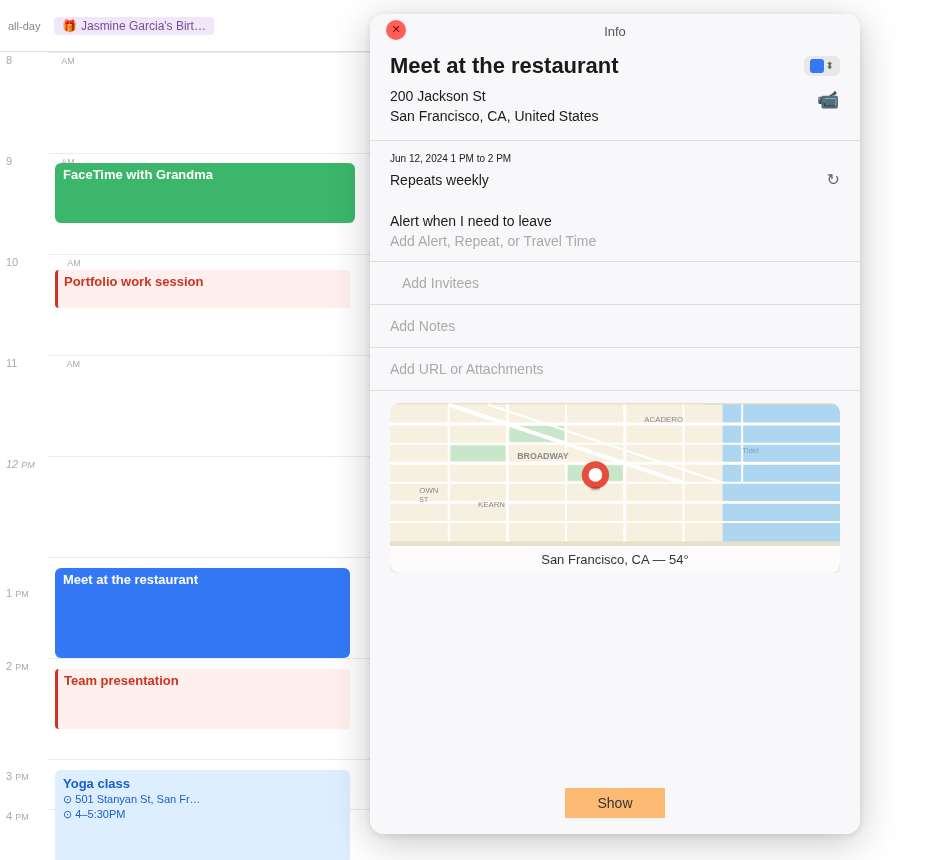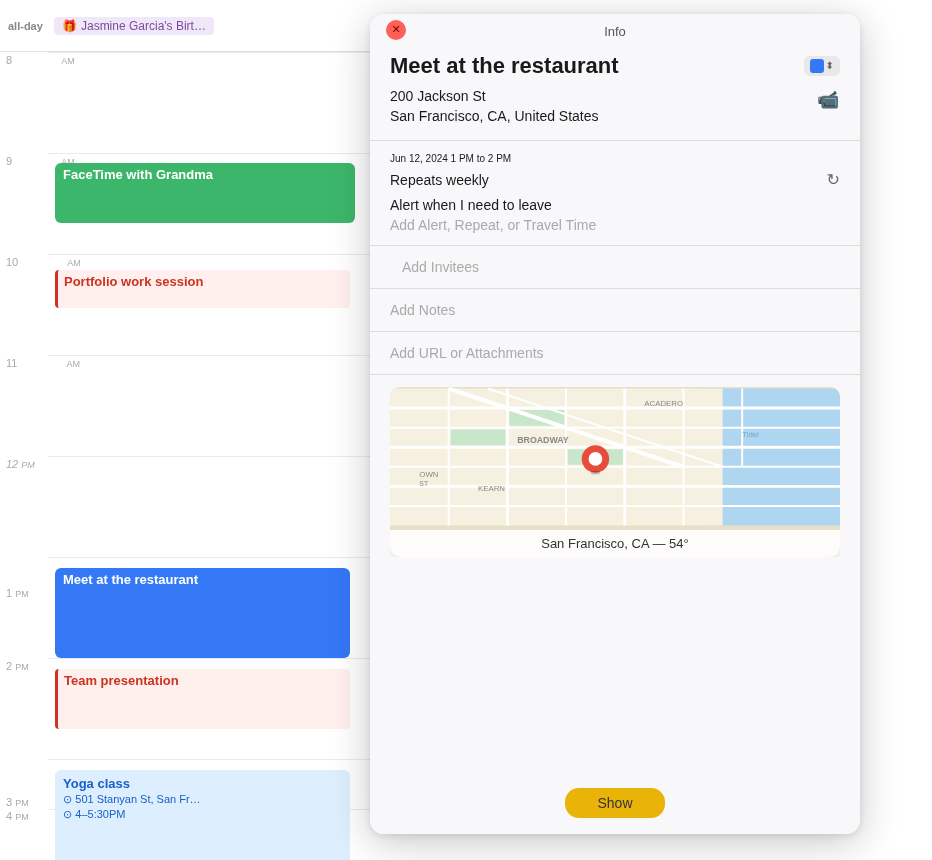--- a/index.html
+++ b/index.html
@@ -32,21 +32,20 @@
       display: flex;
       align-items: center;
       padding-left: 8px;
       gap: 8px;
     }
 
     .all-day-label {
       font-size: 11px;
       color: #888;
       min-width: 38px;
-      font-weight: bold;
     }
 
     .birthday-event {
       background: #f0e8f8;
       border-radius: 4px;
       padding: 2px 8px;
       font-size: 12px;
       color: #7a4a9e;
       display: flex;
       align-items: center;
@@ -180,21 +179,21 @@
     .popup-date-time {
       font-size: 10px;
       color: #1a1a1a;
       margin-bottom: 6px;
     }
 
     .repeats-row {
       display: flex;
       align-items: center;
       justify-content: space-between;
-      margin-bottom: 8px;
+      margin-bottom: 24px;
     }
 
     .repeats-text {
       font-size: 14px;
       color: #1a1a1a;
     }
 
     .repeat-icon {
       font-size: 16px;
       color: #666;
@@ -274,23 +273,23 @@
       backdrop-filter: blur(4px);
     }
 
     .popup-footer {
       padding: 12px 20px 16px;
       display: flex;
       justify-content: center;
     }
 
     .show-btn {
-      background: #eab308;
+      background: #fdba74;
       border: none;
-      border-radius: 14px;
+      border-radius: 0;
       padding: 7px 32px;
       font-size: 14px;
       color: #333;
       cursor: pointer;
       font-weight: 500;
       text-align: center;
     }
 
     
     .ev-facetime {
@@ -381,21 +380,21 @@
       color: #aaa;
       font-weight: 400;
     }
     .tl-8  { top: 2px; }
     .tl-9  { top: 103px; }
     .tl-10 { top: 204px; }
     .tl-11 { top: 305px; }
     .tl-12 { top: 406px; font-style: italic; }
     .tl-1  { top: 507px; margin-top: 28px; }
     .tl-2  { top: 608px; }
-    .tl-3  { top: 744px; text-align: center; }
+    .tl-3  { top: 718px; text-align: center; }
 
     .grid-line {
       position: absolute;
       left: 48px;
       right: 0;
       height: 1px;
       background: #ebebeb;
     }
     .gl-8  { top: 0px; }
     .gl-9  { top: 101px; }

